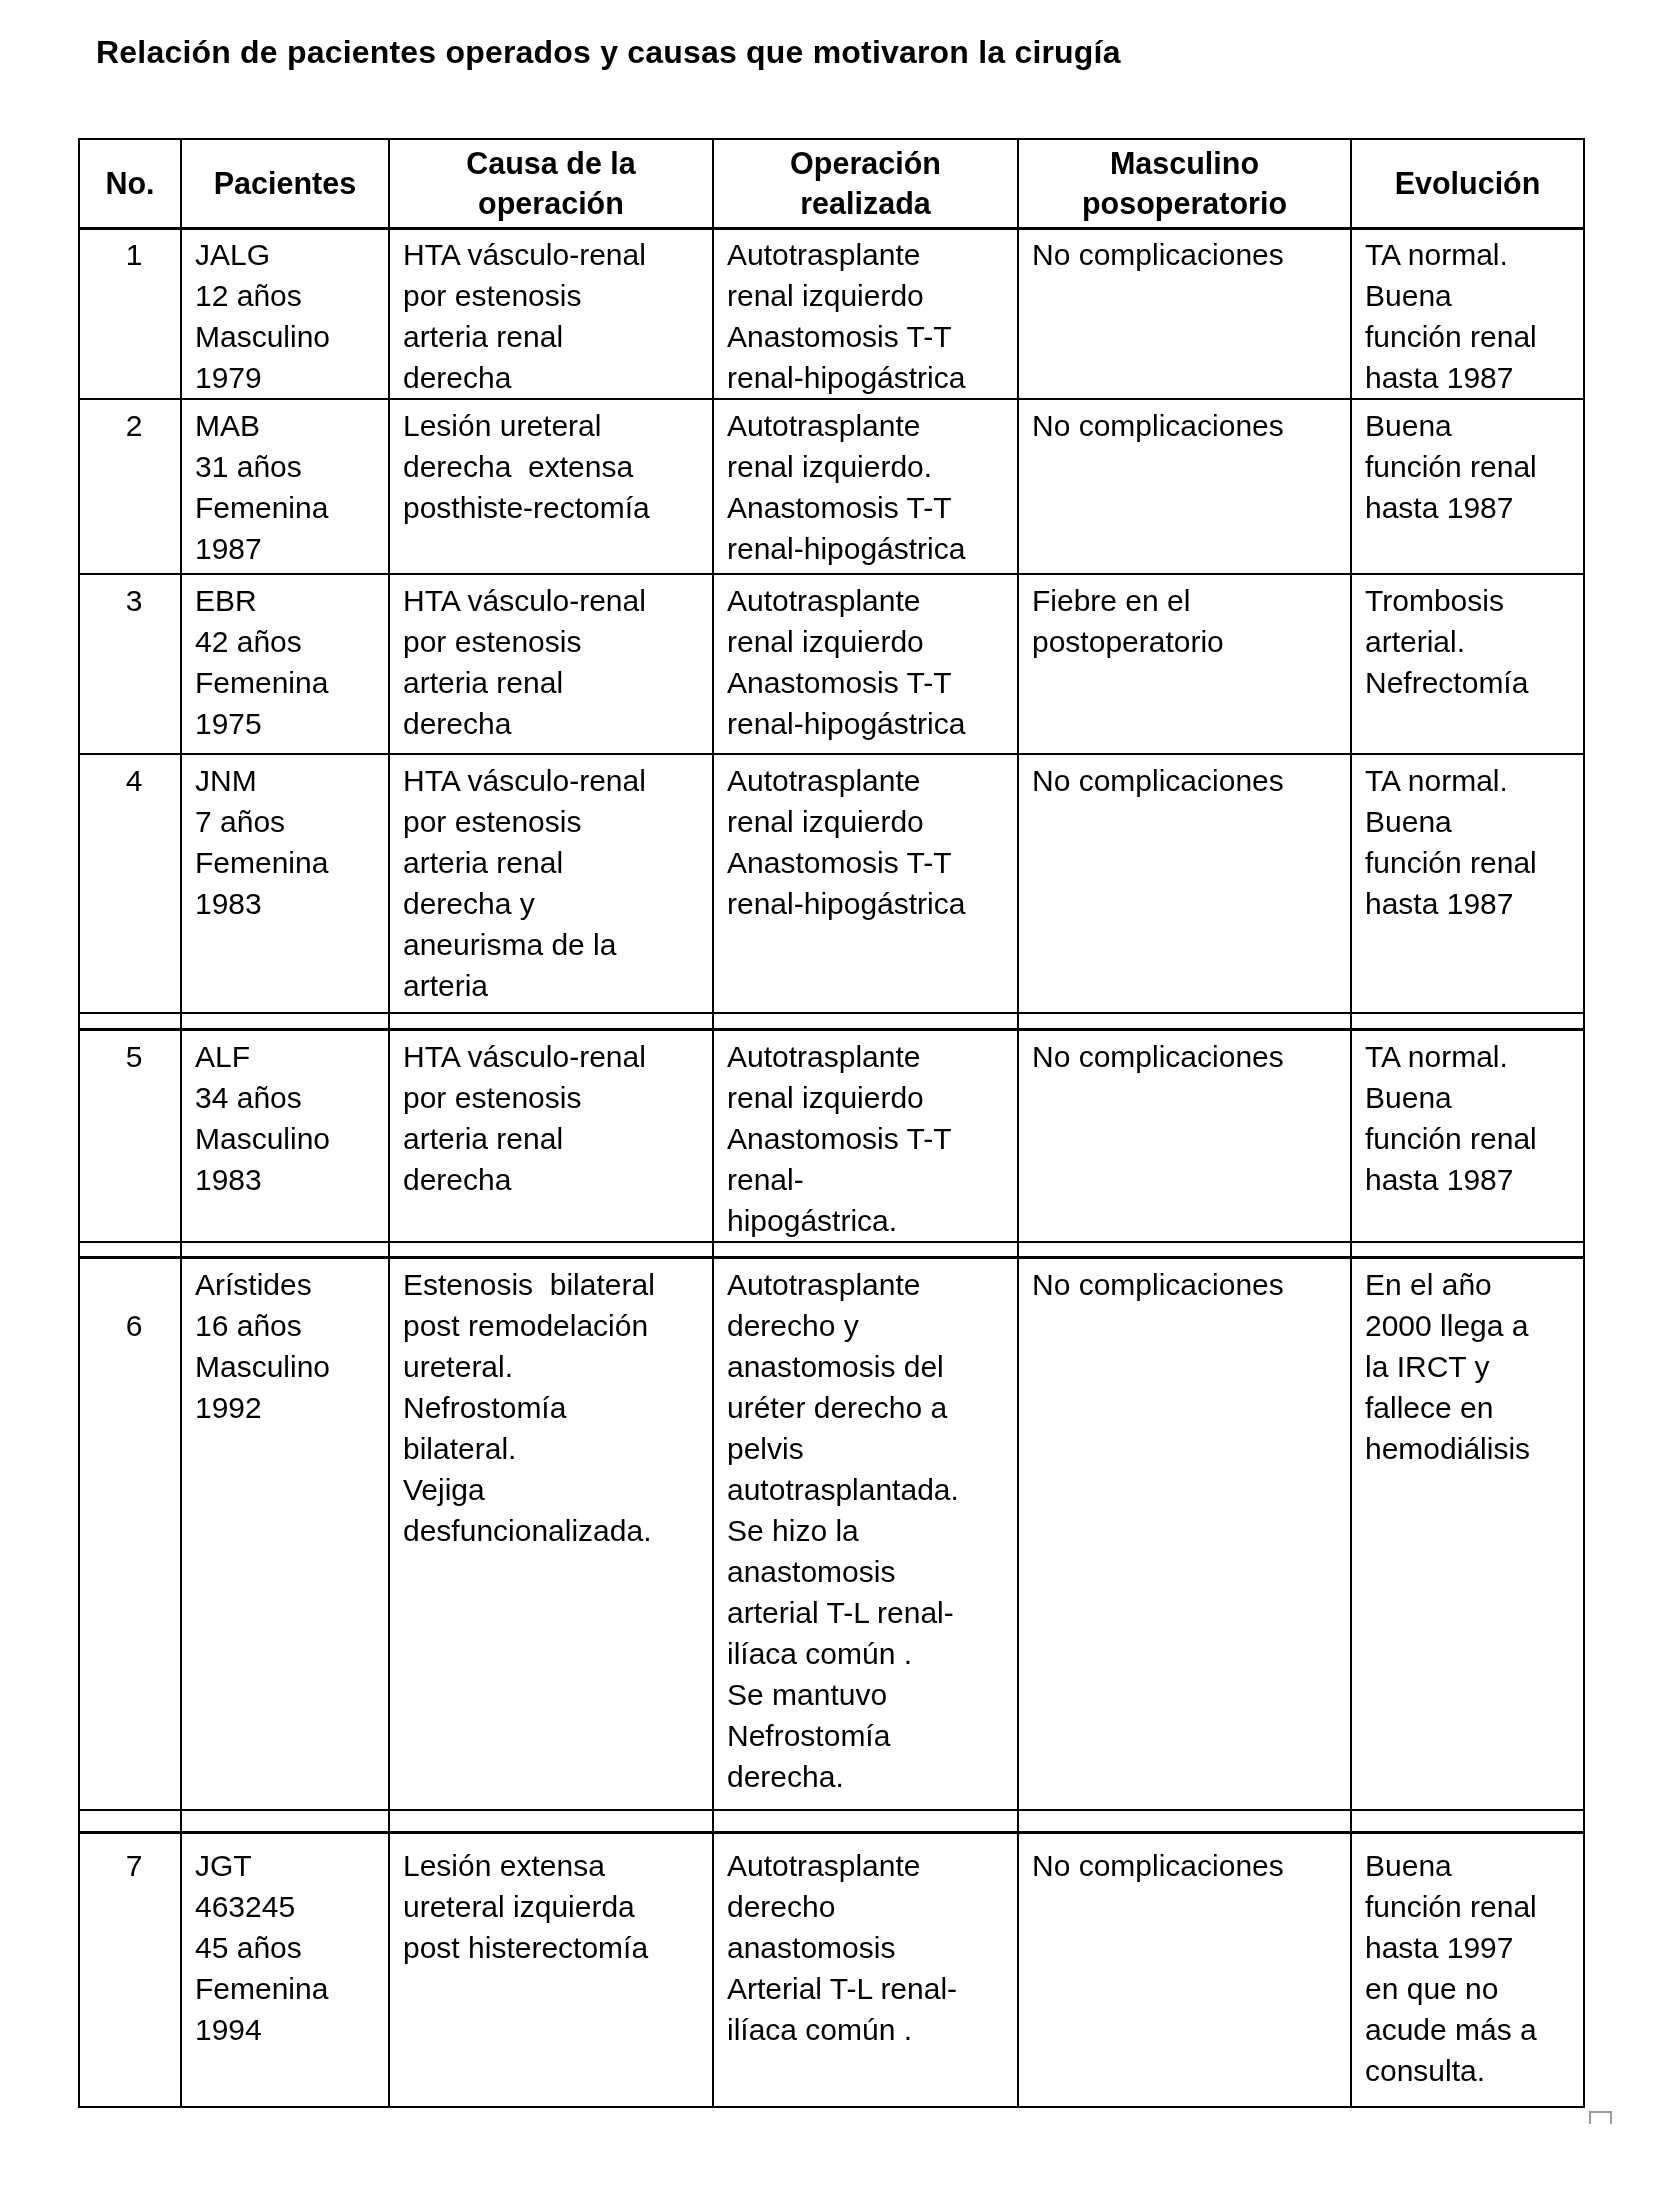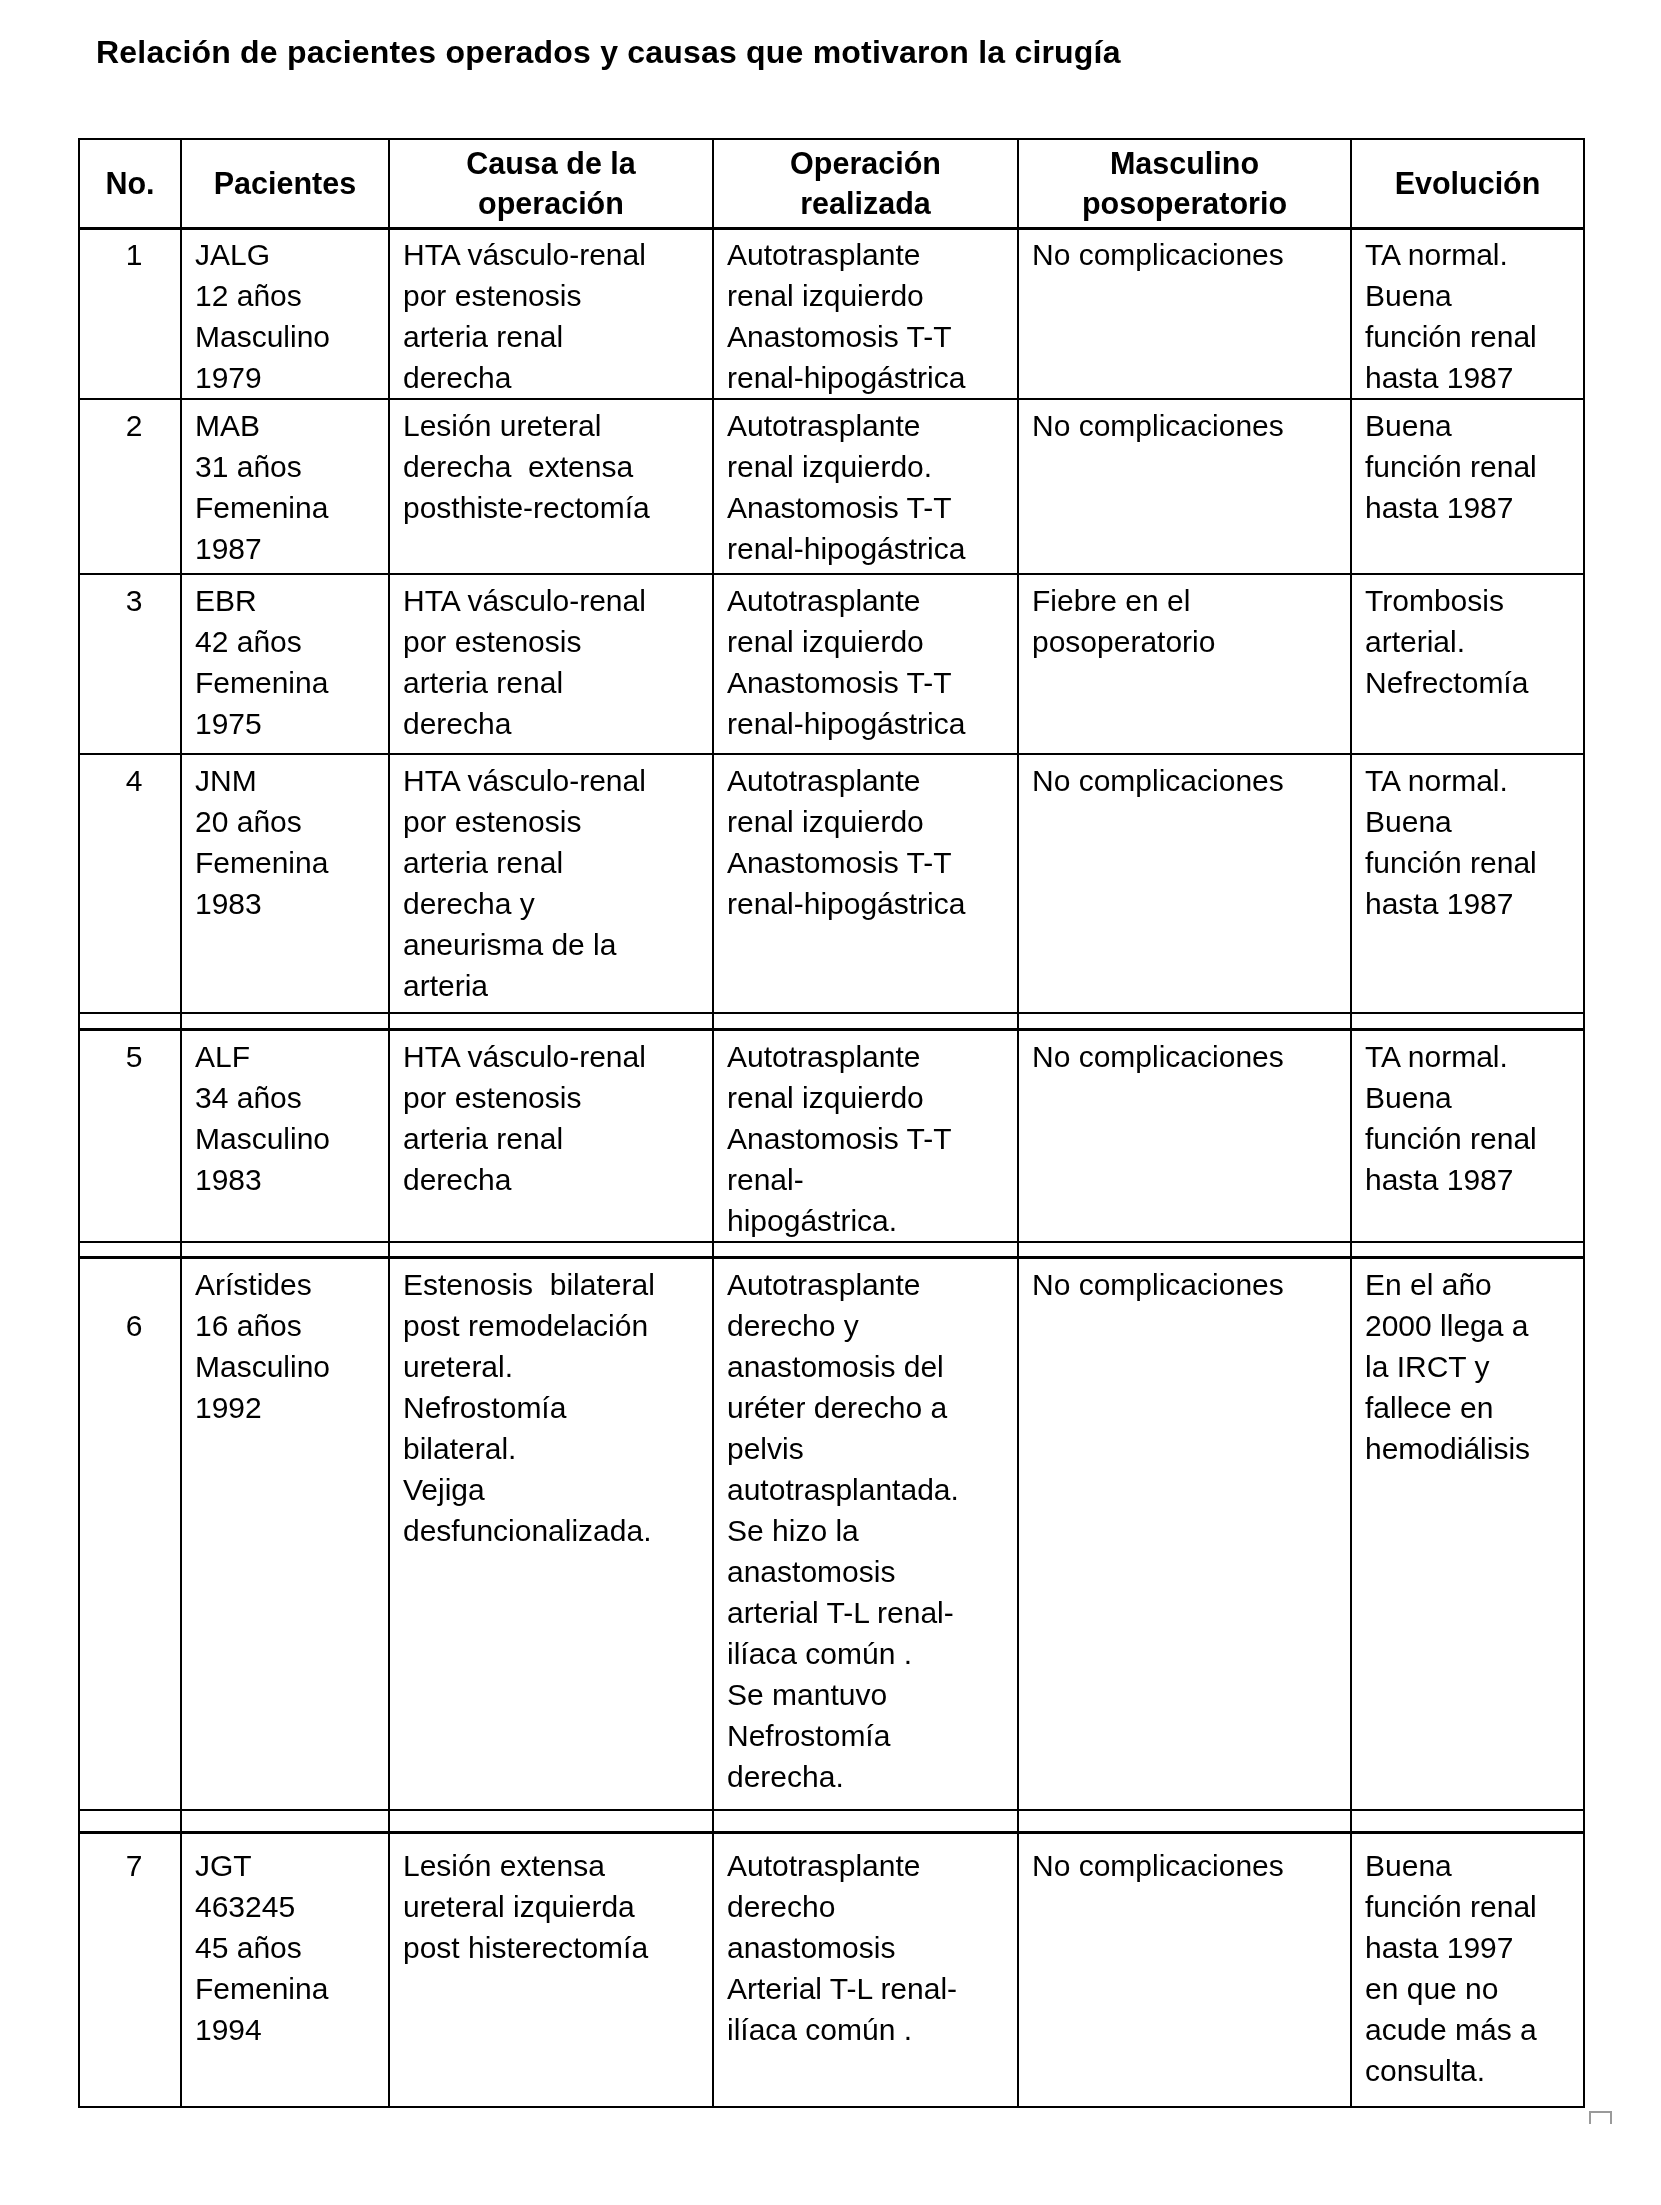--- a/index.html
+++ b/index.html
@@ -153,29 +153,29 @@
 1975</td>
         <td>HTA vásculo-renal
 por estenosis
 arteria renal
 derecha</td>
         <td>Autotrasplante
 renal izquierdo
 Anastomosis T-T
 renal-hipogástrica</td>
         <td>Fiebre en el
-posoperatorio</td>
+postoperatorio</td>
         <td>Trombosis
 arterial.
 Nefrectomía</td>
       </tr>
       <tr class="r4">
         <td class="c-no">4</td>
         <td class="c-pac">JNM
-20 años
+7 años
 Femenina
 1983</td>
         <td>HTA vásculo-renal
 por estenosis
 arteria renal
 derecha y
 aneurisma de la
 arteria</td>
         <td>Autotrasplante
 renal izquierdo

